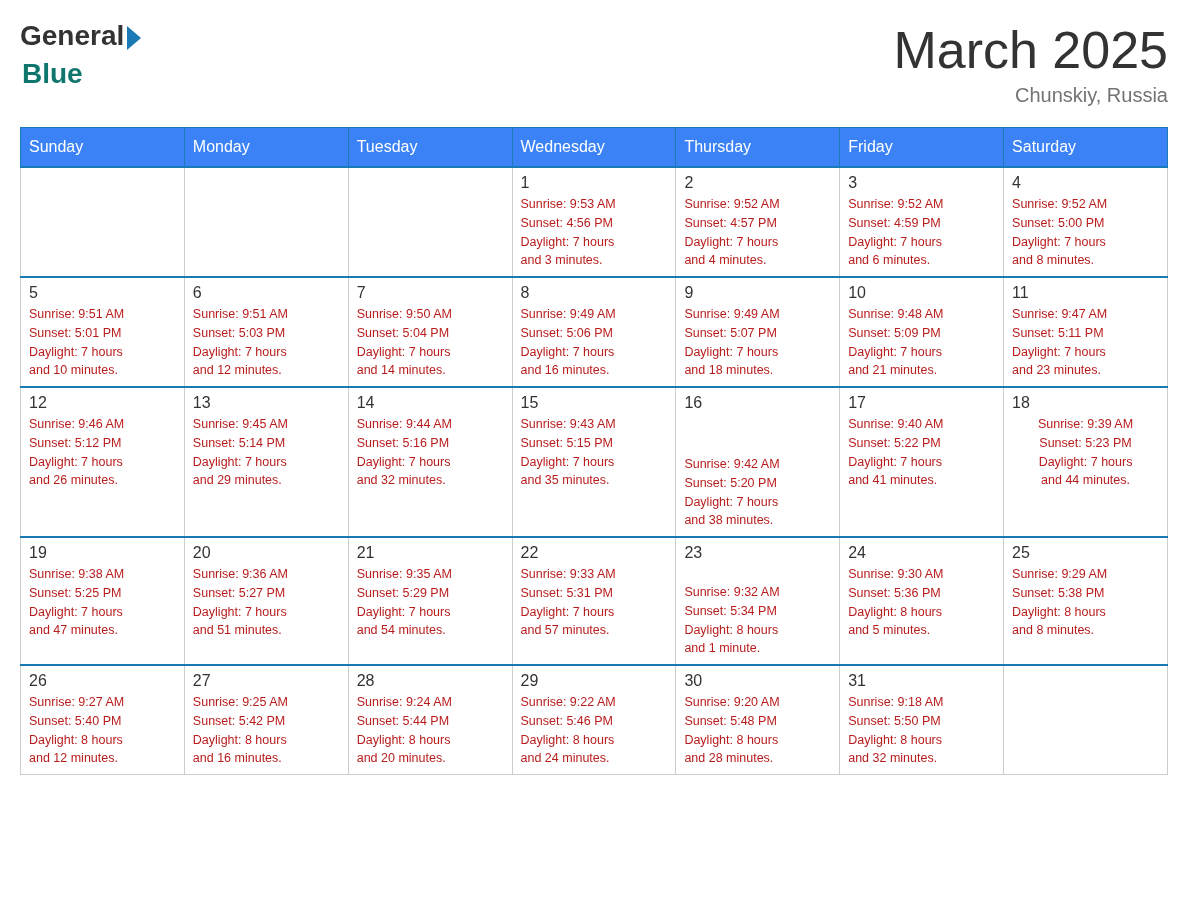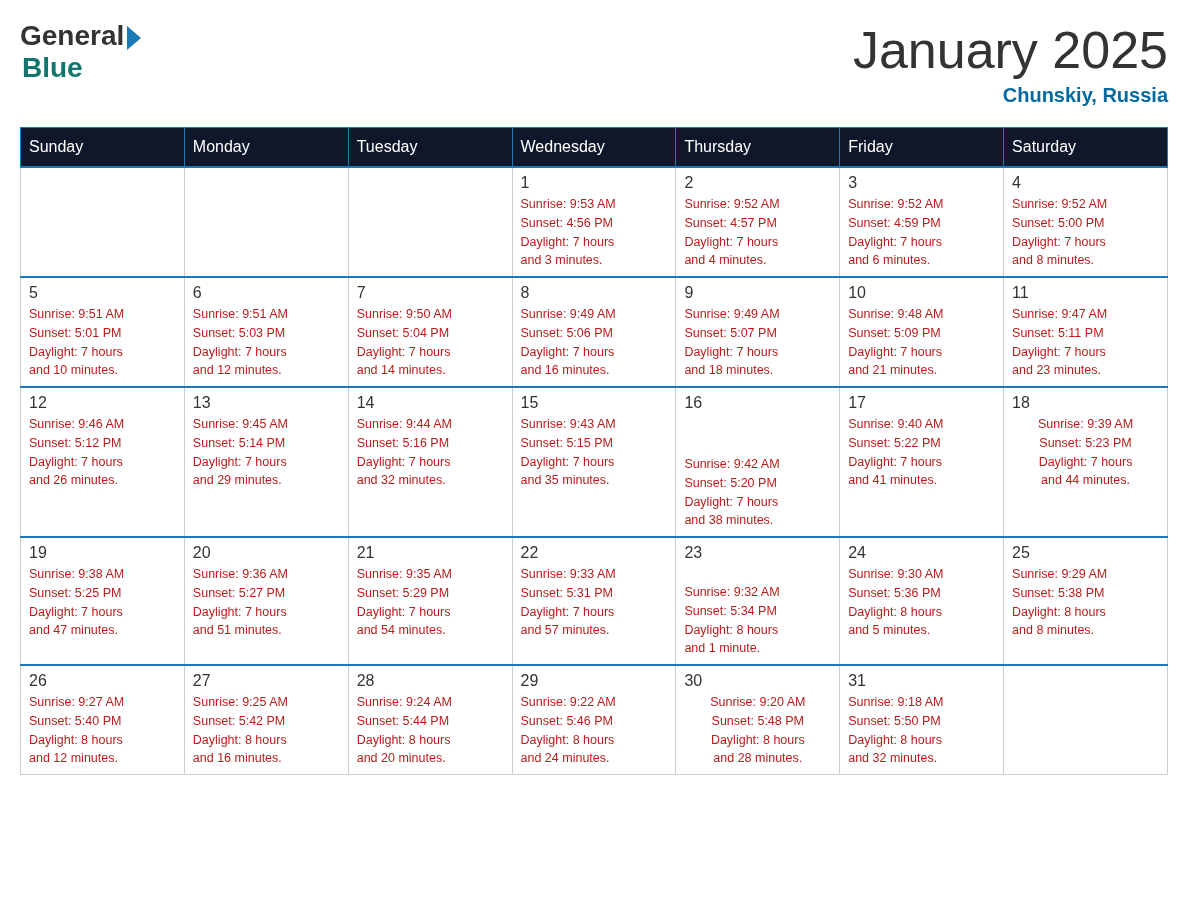--- a/index.html
+++ b/index.html
@@ -13,20 +13,21 @@
     .header {
       display: flex;
       justify-content: space-between;
       align-items: flex-start;
       margin-bottom: 20px;
     }
     .logo {
       display: flex;
       flex-direction: column;
       align-items: flex-start;
+      gap: 6px;
     }
     .logo-text {
       display: flex;
       align-items: center;
     }
     .logo-general {
       font-size: 28px;
       font-weight: bold;
       color: #333;
     }
@@ -48,30 +49,29 @@
     .title-area {
       text-align: right;
     }
     .main-title {
       font-size: 52px;
       color: #333;
       font-weight: normal;
     }
     .subtitle {
       font-size: 20px;
-      color: #0369a1;
+      color: #737373;
       margin-top: 4px;
-      font-weight: bold;
     }
     .calendar {
       width: 100%;
       border-collapse: collapse;
     }
     .calendar th {
-      background-color: #0f172a;
+      background-color: #3b82f6;
       color: #fff;
       font-size: 16px;
       font-weight: normal;
       padding: 10px 8px;
       text-align: left;
       border: 1px solid #1a7ab5;
     }
     .calendar td {
       vertical-align: top;
       border: 1px solid #ccc;
@@ -99,21 +99,21 @@
 
 <div class="header">
   <div class="logo">
     <div class="logo-text">
       <span class="logo-general">General</span>
       <div class="logo-arrow"></div>
     </div>
     <span class="logo-blue">Blue</span>
   </div>
   <div class="title-area">
-    <div class="main-title">January 2025</div>
+    <div class="main-title">March 2025</div>
     <div class="subtitle">Chunskiy, Russia</div>
   </div>
 </div>
 
 <table class="calendar">
   <thead>
     <tr>
     <th>Sunday</th>
         <th>Monday</th>
         <th>Tuesday</th>
@@ -334,21 +334,21 @@
         </td>
         <td>
           <span class="day-num">29</span>
           <div class="day-info" style="white-space: pre-line;">Sunrise: 9:22 AM
 Sunset: 5:46 PM
 Daylight: 8 hours
 and 24 minutes.</div>
         </td>
         <td>
           <span class="day-num">30</span>
-          <div class="day-info" style="white-space: pre-line; text-align: center;">Sunrise: 9:20 AM
+          <div class="day-info" style="white-space: pre-line;">Sunrise: 9:20 AM
 Sunset: 5:48 PM
 Daylight: 8 hours
 and 28 minutes.</div>
         </td>
         <td>
           <span class="day-num">31</span>
           <div class="day-info" style="white-space: pre-line;">Sunrise: 9:18 AM
 Sunset: 5:50 PM
 Daylight: 8 hours
 and 32 minutes.</div>

